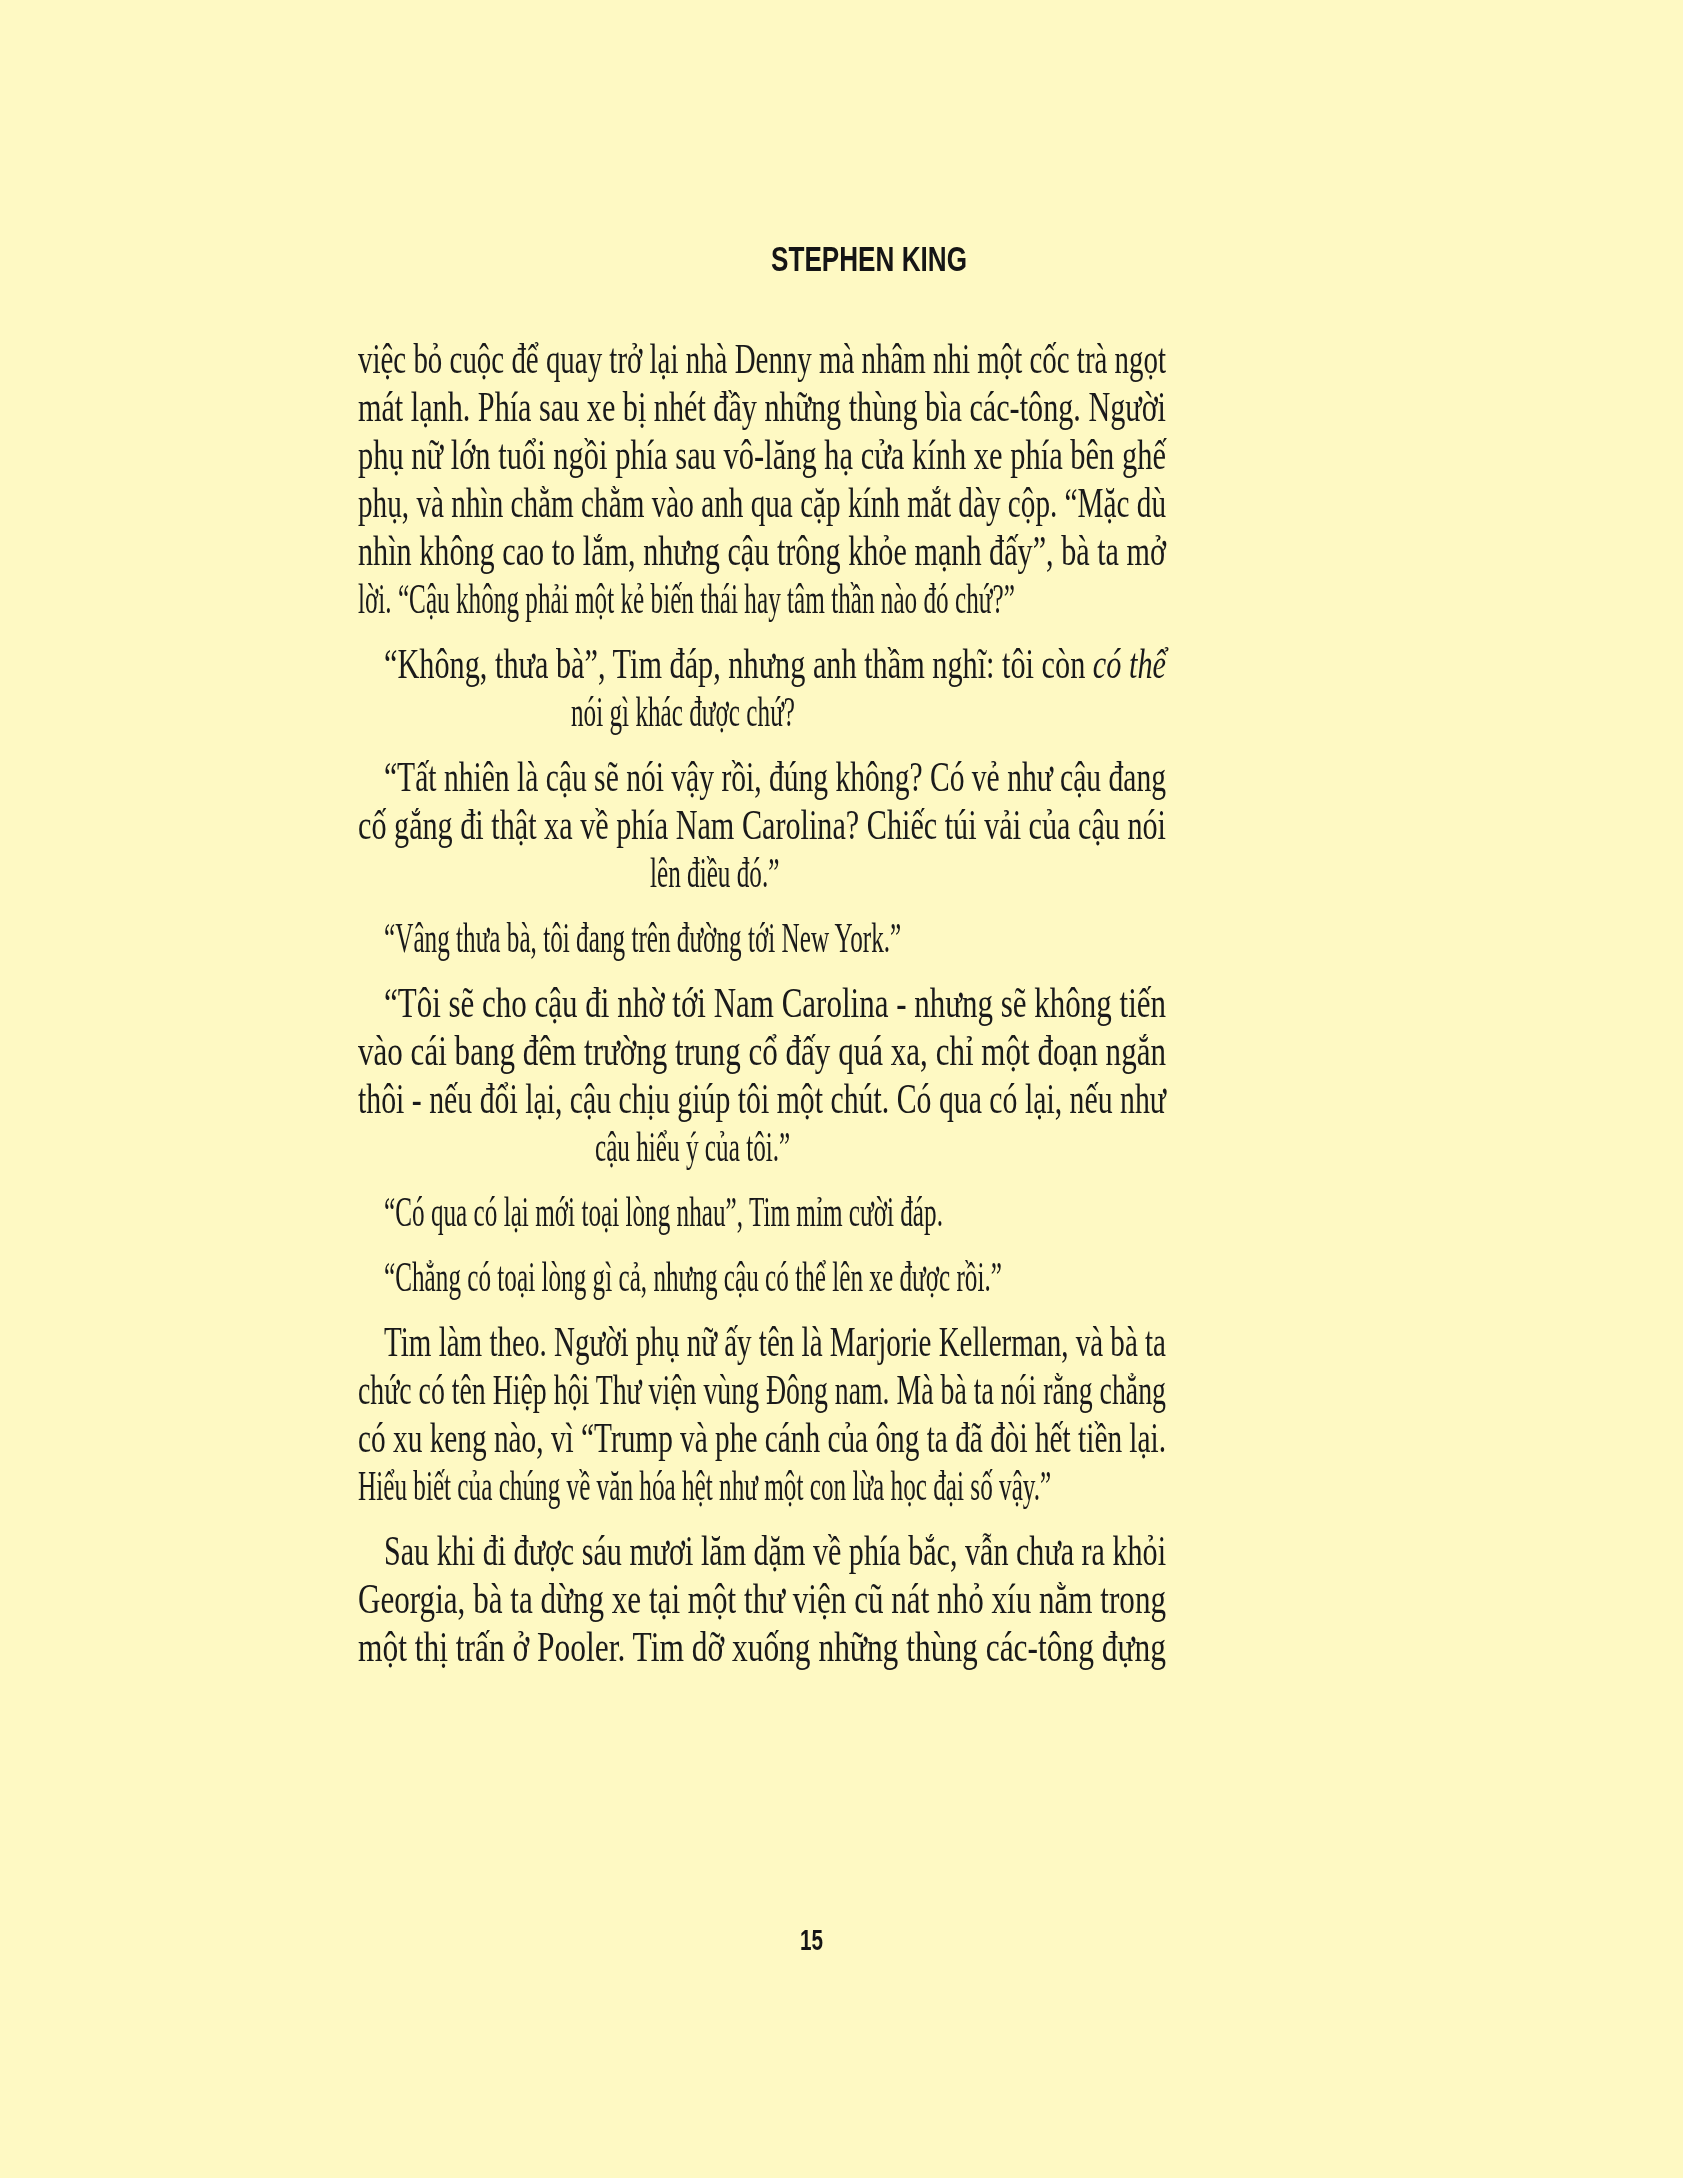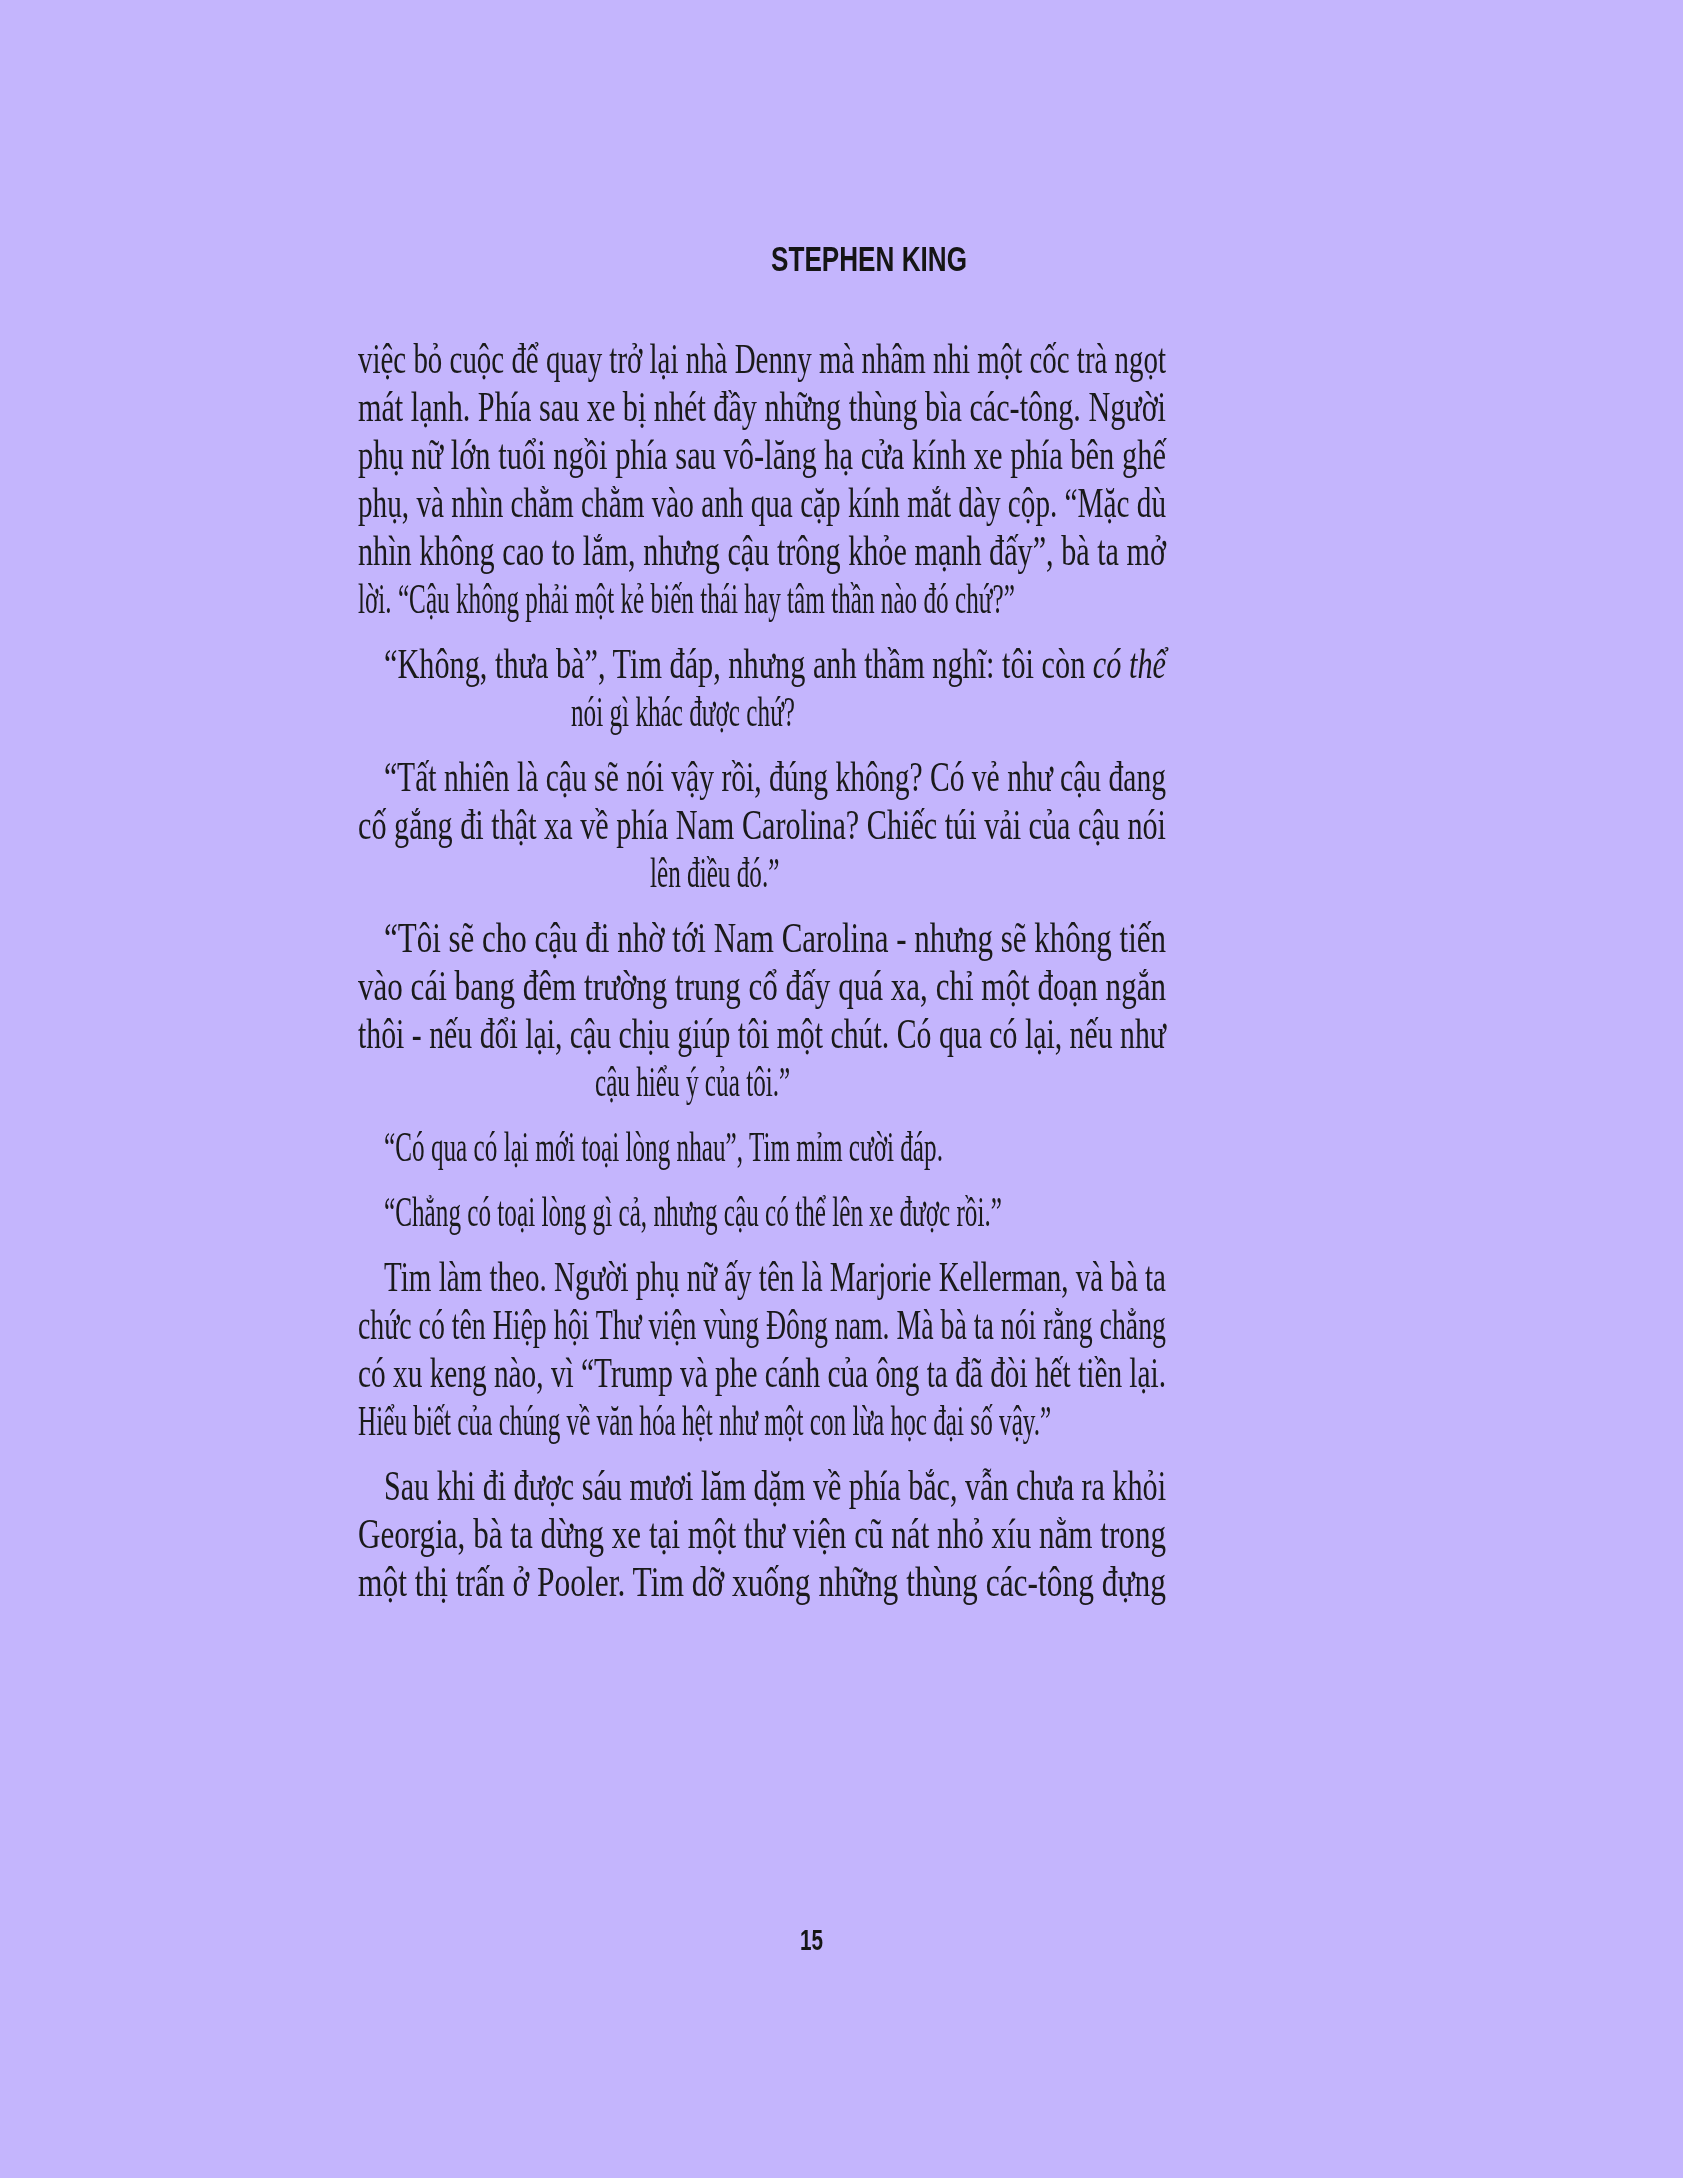--- a/index.html
+++ b/index.html
@@ -64,21 +64,21 @@
   }
   [data-fit-width] {
     display: inline-block;
     white-space: nowrap;
     transform-origin: 0 50%;
   }
 </style>
 </head>
 <body>
 
-<div id="sheet" style="background: #c4b5fd; color: rgb(26, 26, 26);">
+<div id="sheet" style="background: #fef9c3; color: rgb(26, 26, 26);">
   <div id="running-header" style="color: rgb(21, 21, 21);">
     <span data-fit-width="196" style="transform: scaleX(0.746533);">STEPHEN KING</span>
   </div>
 
   <div id="body-text">
       <div class="para">
         <div class="line full"><span style="transform: scaleX(0.688621);">việc bỏ cuộc để quay trở lại nhà Denny mà nhâm nhi một cốc trà ngọt</span></div>
         <div class="line full"><span style="transform: scaleX(0.718532);">mát lạnh. Phía sau xe bị nhét đầy những thùng bìa các-tông. Người</span></div>
         <div class="line full"><span style="transform: scaleX(0.726068);">phụ nữ lớn tuổi ngồi phía sau vô-lăng hạ cửa kính xe phía bên ghế</span></div>
         <div class="line full"><span style="transform: scaleX(0.695577);">phụ, và nhìn chằm chằm vào anh qua cặp kính mắt dày cộp. “Mặc dù</span></div>
@@ -86,20 +86,23 @@
         <div class="line"><span style="transform: scaleX(0.6);">lời. “Cậu không phải một kẻ biến thái hay tâm thần nào đó chứ?”</span></div>
       </div>
       <div class="para">
         <div class="line indent full"><span style="transform: scaleX(0.72081);">“Không, thưa bà”, Tim đáp, nhưng anh thầm nghĩ: tôi còn <i>có thể</i></span></div>
         <div class="line"><span style="transform: scaleX(0.6);">nói gì khác được chứ?</span></div>
       </div>
       <div class="para">
         <div class="line indent full"><span style="transform: scaleX(0.7039);">“Tất nhiên là cậu sẽ nói vậy rồi, đúng không? Có vẻ như cậu đang</span></div>
         <div class="line full"><span style="transform: scaleX(0.718681);">cố gắng đi thật xa về phía Nam Carolina? Chiếc túi vải của cậu nói</span></div>
         <div class="line"><span style="transform: scaleX(0.6);">lên điều đó.”</span></div>
+      </div>
+      <div class="para">
+        <div class="line indent"><span style="transform: scaleX(0.6);">“Vâng thưa bà, tôi đang trên đường tới New York.”</span></div>
       </div>
       <div class="para">
         <div class="line indent full"><span style="transform: scaleX(0.737877);">“Tôi sẽ cho cậu đi nhờ tới Nam Carolina - nhưng sẽ không tiến</span></div>
         <div class="line full"><span style="transform: scaleX(0.739704);">vào cái bang đêm trường trung cổ đấy quá xa, chỉ một đoạn ngắn</span></div>
         <div class="line full"><span style="transform: scaleX(0.709365);">thôi - nếu đổi lại, cậu chịu giúp tôi một chút. Có qua có lại, nếu như</span></div>
         <div class="line"><span style="transform: scaleX(0.6);">cậu hiểu ý của tôi.”</span></div>
       </div>
       <div class="para">
         <div class="line indent"><span style="transform: scaleX(0.6);">“Có qua có lại mới toại lòng nhau”, Tim mỉm cười đáp.</span></div>
       </div>

